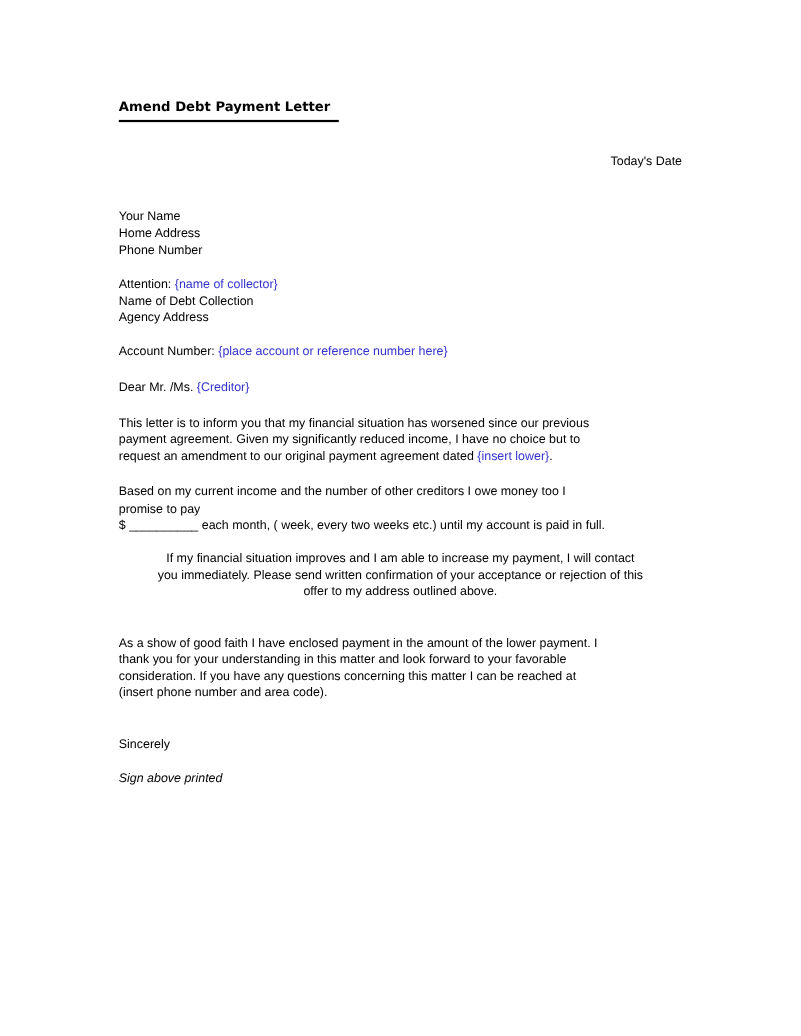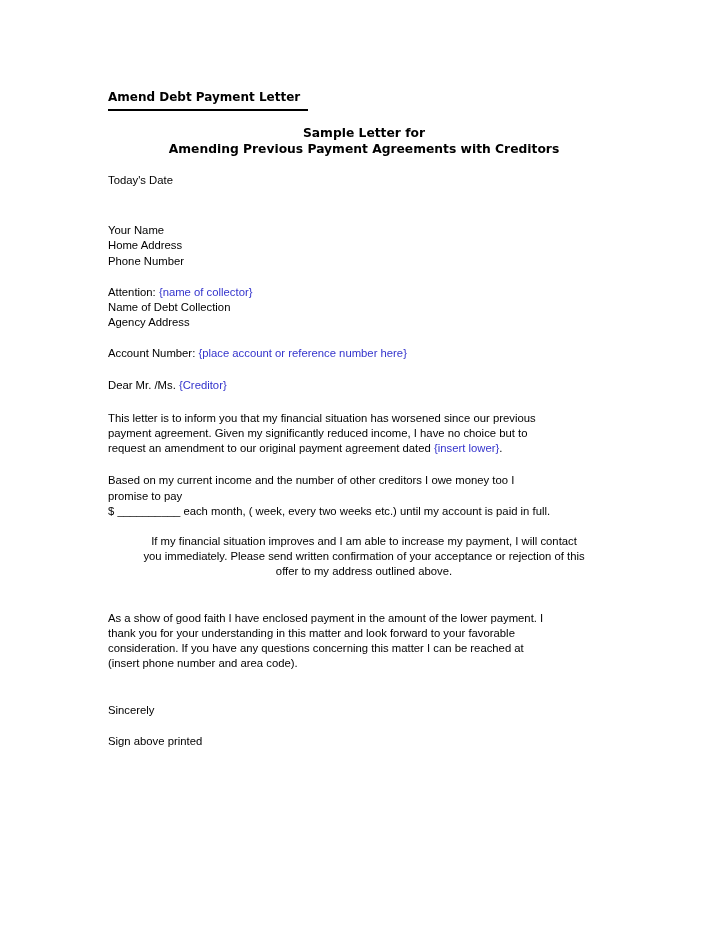--- a/index.html
+++ b/index.html
@@ -44,60 +44,58 @@
   .heading {
     margin-top: 14px;
     text-align: center;
     font-family: "DejaVu Sans", sans-serif;
     font-weight: bold;
     font-size: 12.3px;
     line-height: 16px;
   }
 
   .date-line {
-    margin-top: 16px;
+    margin-top: 29px;
+    text-align: right;
     font-size: 11.3px;
     line-height: 15.2px;
   }
 
   .block, .para {
     font-size: 11.3px;
     line-height: 15.2px;
     white-space: pre-line;
   }
   .sender-block    { margin-top: 35px; }
   .recipient-block { margin-top: 16px; }
   .account-line    { margin-top: 16px; }
   .salutation-line { margin-top: 16px; }
   .para-1 { margin-top: 18px; }
   .para-2 { margin-top: 17px; }
   .para-3 { margin-top: 15px; text-align: center; }
   .para-4 { margin-top: 31px; }
   .closing-line { margin-top: 32px; }
   .signature-note {
     margin-top: 15px;
+    font-style: italic;
     font-size: 11.3px;
     line-height: 15.2px;
   }
 
   .ph { color: var(--ph-blue, #3333cc); }
 </style>
 </head>
 <body>
 
 <div class="page">
   <div class="content">
 
     <h1 class="title"><span class="title-u">Amend Debt Payment Letter</span></h1>
 
 
-    <div class="heading">
-        <div>Sample Letter for</div>
-        <div>Amending Previous Payment Agreements with Creditors</div>
-      </div>
 
     <p class="date-line">Today's Date</p>
 
     <p class="block sender-block">Your Name
 Home Address
 Phone Number</p>
 
     <p class="block recipient-block"><span>Attention: </span><span class="ph">{name of collector}</span><span>
 Name of Debt Collection
 Agency Address</span></p>

